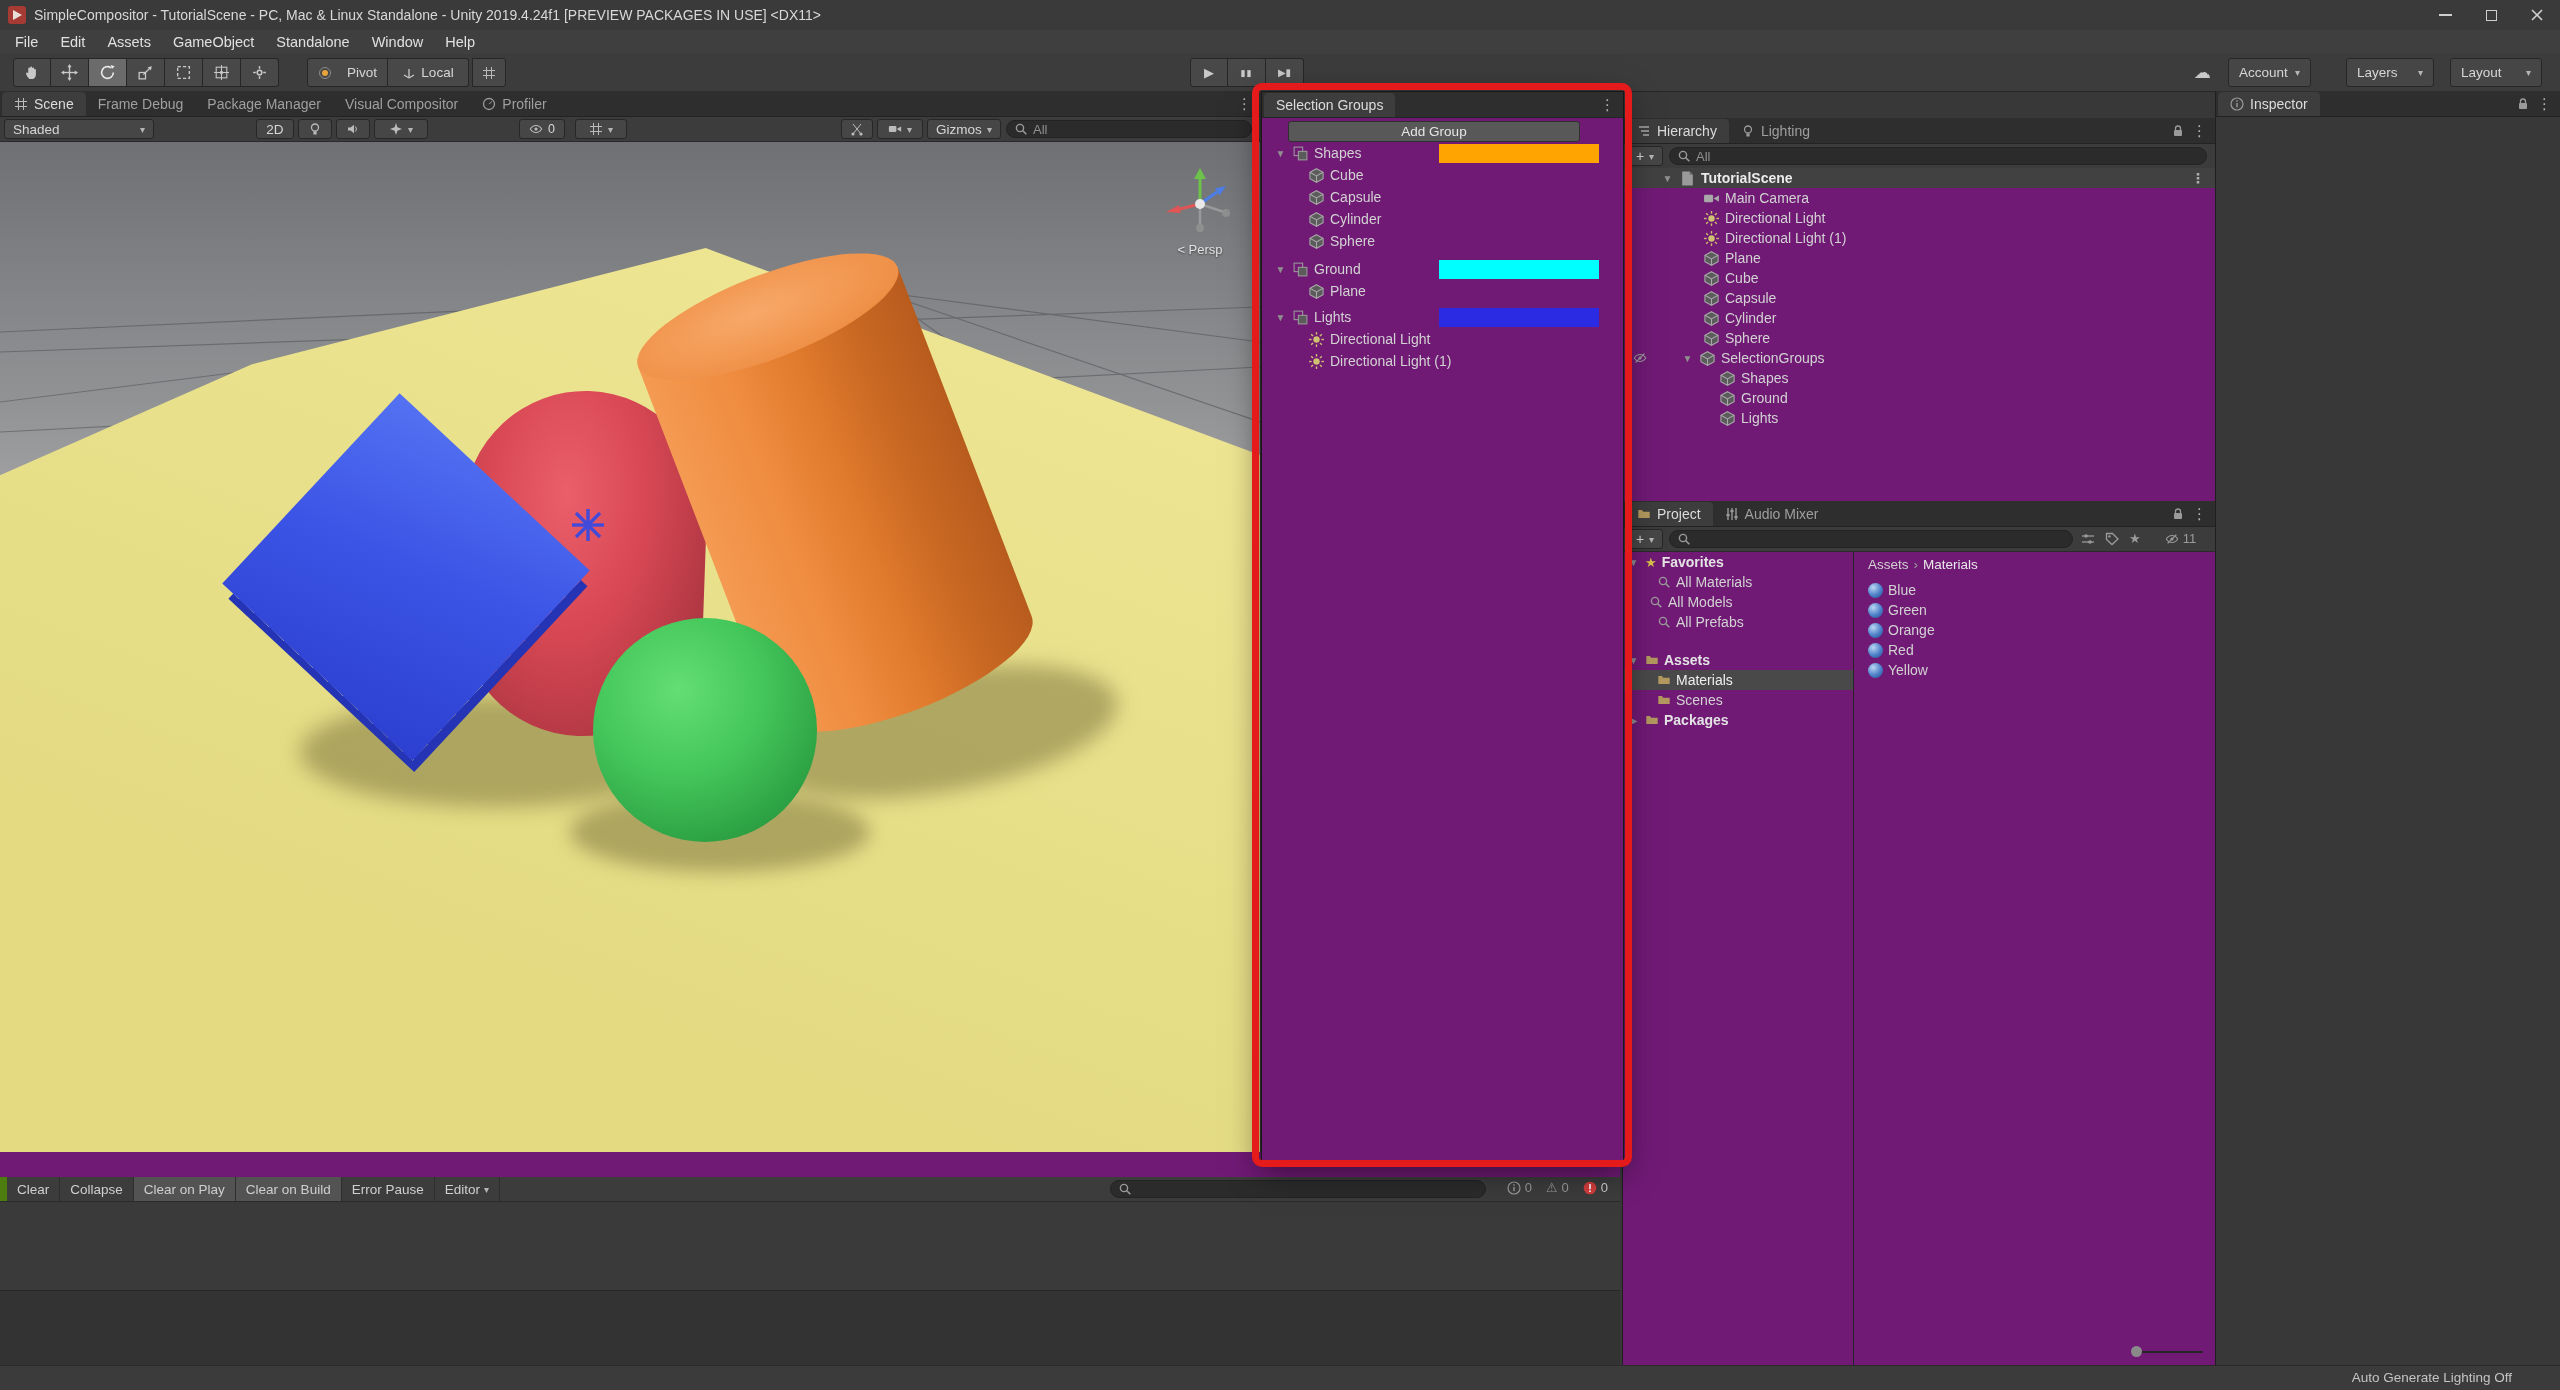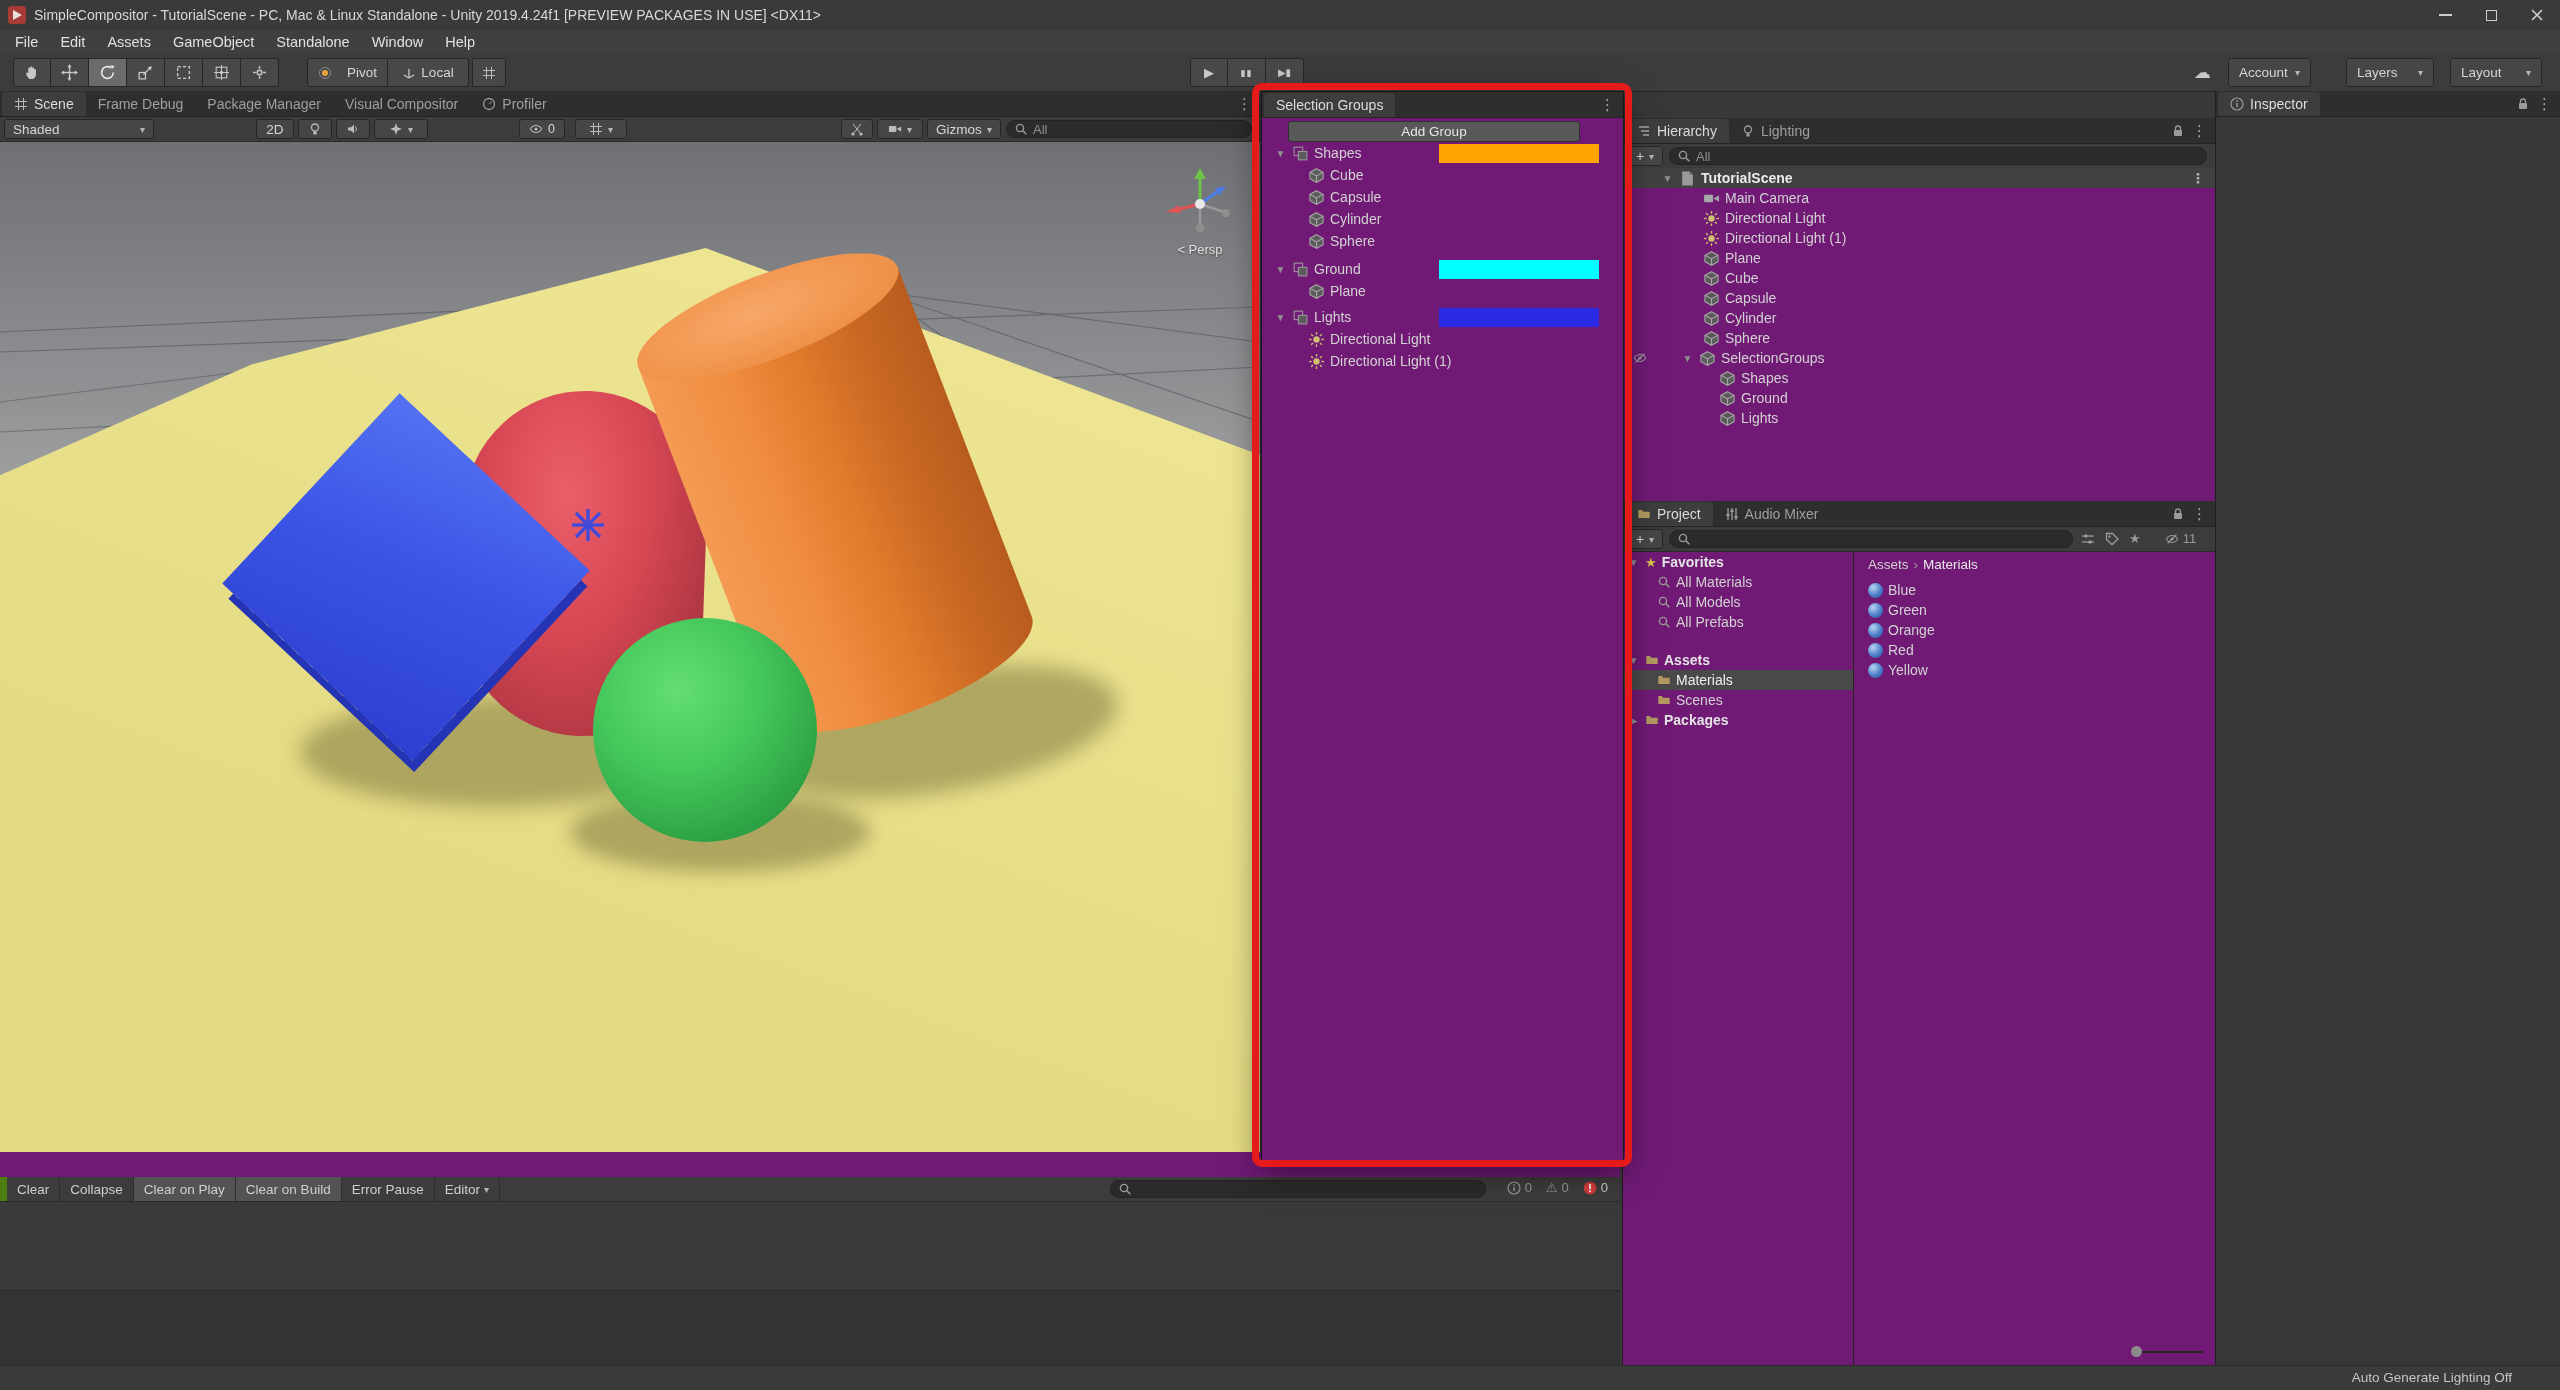--- a/index.html
+++ b/index.html
@@ -623,21 +623,21 @@
       <span style="color:#d8c24a;font-size:13px;">★</span>
       <span>Favorites</span>
     </div>
     <div class="row" style="top:71px;width:230px;padding-left:34px;">
       <svg class="ic14" viewBox="0 0 14 14">
           <circle cx="6" cy="6" r="3.6" fill="none" stroke="#9a9a9a" stroke-width="1.4"></circle>
           <line x1="8.8" y1="8.8" x2="12.3" y2="12.3" stroke="#9a9a9a" stroke-width="1.6"></line>
         </svg>
       <span>All Materials</span>
     </div>
-    <div class="row" style="top:91px;width:230px;padding-left:34px;">
+    <div class="row" style="top:91px;width:230px;padding-left:26px;">
       <svg class="ic14" viewBox="0 0 14 14">
           <circle cx="6" cy="6" r="3.6" fill="none" stroke="#9a9a9a" stroke-width="1.4"></circle>
           <line x1="8.8" y1="8.8" x2="12.3" y2="12.3" stroke="#9a9a9a" stroke-width="1.6"></line>
         </svg>
       <span>All Models</span>
     </div>
     <div class="row" style="top:111px;width:230px;padding-left:34px;">
       <svg class="ic14" viewBox="0 0 14 14">
           <circle cx="6" cy="6" r="3.6" fill="none" stroke="#9a9a9a" stroke-width="1.4"></circle>
           <line x1="8.8" y1="8.8" x2="12.3" y2="12.3" stroke="#9a9a9a" stroke-width="1.6"></line>

